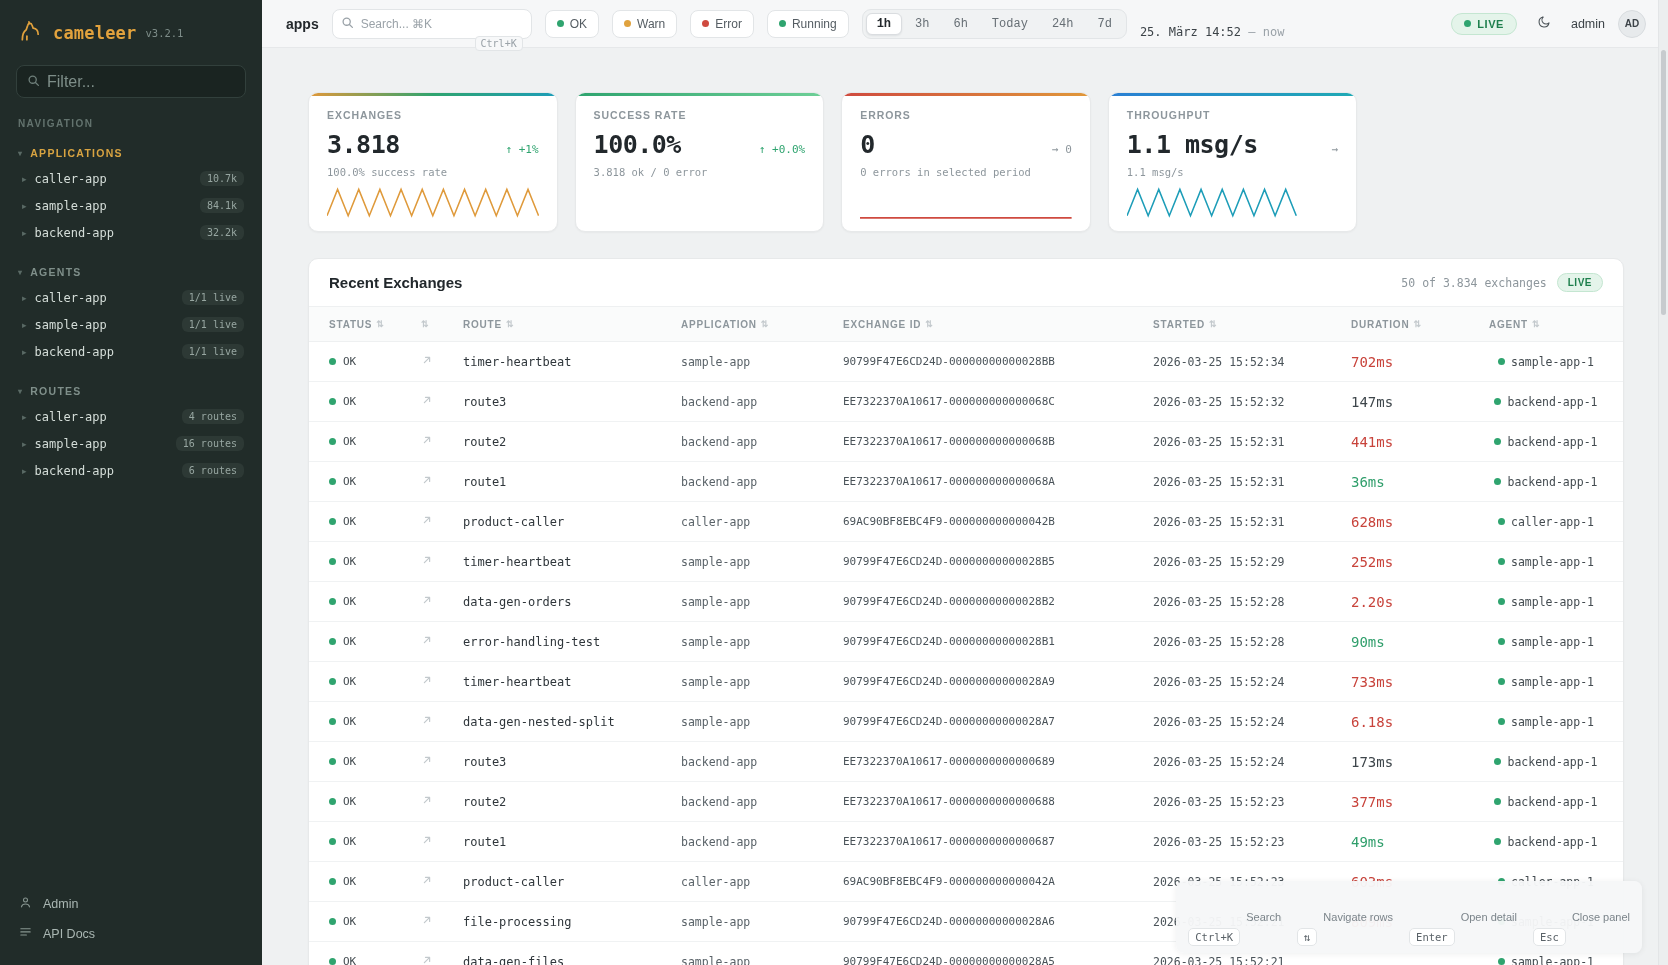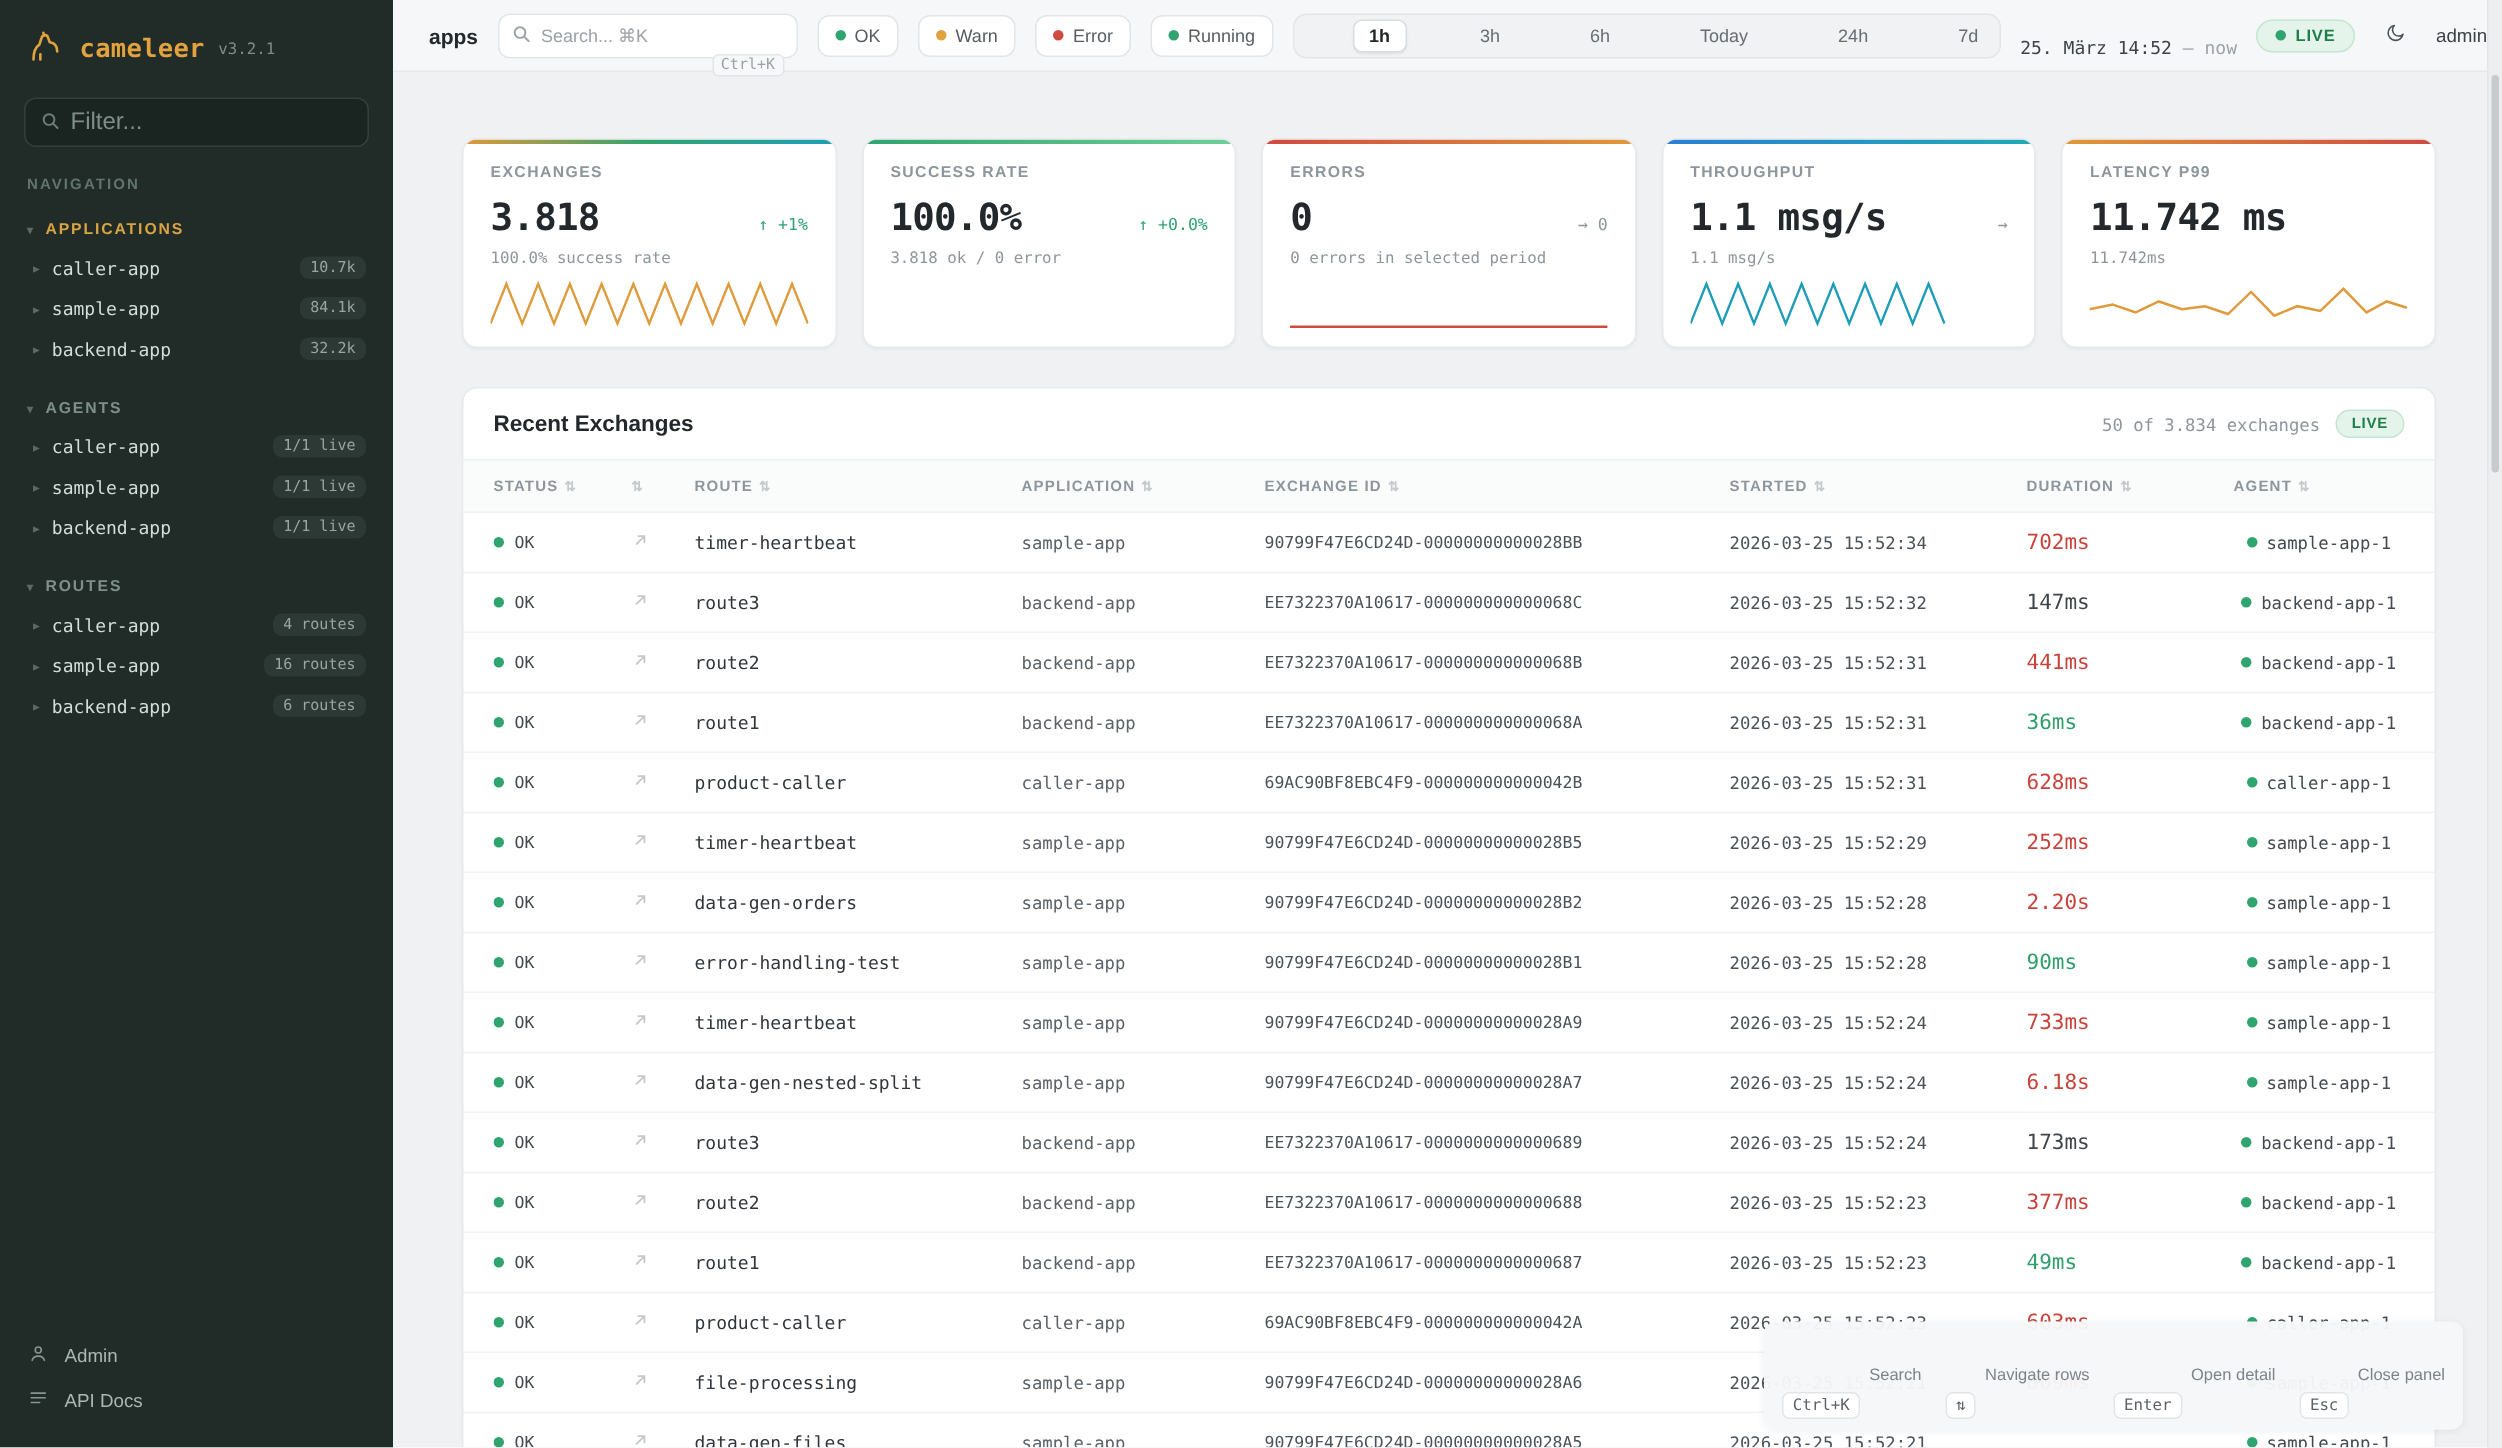--- a/index.html
+++ b/index.html
@@ -35,21 +35,21 @@
   .topbar { height:48px; min-height:48px; display:flex; align-items:center; gap:13px; padding:0 22px 0 24px; background:#f6f7f8; border-bottom:1px solid #e6e8ea; }
   .page-title { font-size:14px; font-weight:700; color:#23282c; }
   .search { display:flex; align-items:center; gap:7px; width:200px; height:30px; border:1px solid #e2e5e7; border-radius:8px; background:#fff; padding:0 8px; color:#9aa2a8; font-size:12px; }
   .search input { border:none; outline:none; flex:1; font-size:12px; color:#3c4348; background:transparent; min-width:0; font-family:"Liberation Sans",sans-serif;}
   .search input::placeholder { color:#9aa2a8; }
   .kbd { border:1px solid #e2e5e7; border-radius:4px; padding:1px 5px; font-size:10px; color:#9aa2a8; background:#f7f8f9; font-family:"DejaVu Sans Mono",monospace; white-space:nowrap;margin-top:40px; }
   .chip { display:flex; align-items:center; gap:6px; height:28px; padding:0 11px; border:1px solid #e2e5e7; border-radius:8px; background:#fff; font-size:12px; color:#555d63; cursor:pointer; }
   .dot { width:7px; height:7px; border-radius:50%; display:inline-block; flex:none; }
   .dot.g { background:#2fa46f; } .dot.a { background:#e0a23e; } .dot.r { background:#cf4a3f; }
   .ranges { display:flex; align-items:center; gap:2px; border:1px solid #e2e5e7; border-radius:9px; background:#f0f2f3; padding:3px; }
-  .range { border:none; background:transparent; font-size:12px; color:#666e74; padding:4px 11px; border-radius:6px; cursor:pointer; font-family:Liberation Sans, sans-serif; white-space:nowrap;margin-left:36px; }
+  .range { border:none; background:transparent; font-size:12px; color:#666e74; padding:4px 11px; border-radius:6px; cursor:pointer; font-family:Liberation Mono, monospace; white-space:nowrap; }
   .range.active { background:#fff; border:1px solid #dadde0; box-shadow:0 1px 2px rgba(16,24,32,.08); color:#23282c; font-weight:700; padding:3px 10px; }
   .datetime { font-family:"DejaVu Sans Mono",monospace; font-size:12px; color:#3c4348; white-space:nowrap;margin-top:16px; }
   .datetime .dim { color:#9aa2a8; }
   .top-right { margin-left:auto; display:flex; align-items:center; gap:13px; }
   .live-pill { display:flex; align-items:center; gap:6px; background:#e4f4ea; border:1px solid #c4e6d1; color:#1e7f4d; font-size:11px; font-weight:700; letter-spacing:.05em; border-radius:999px; padding:4px 12px; }
   .icon-btn { width:28px; height:28px; border:none; background:transparent; display:flex; align-items:center; justify-content:center; cursor:pointer; border-radius:7px; }
   .user-name { font-size:12.5px; color:#3c4348; }
   .avatar { width:28px; height:28px; border-radius:50%; background:#e7eaec; border:1px solid #d8dcdf; color:#3c4348; font-size:10px; font-weight:700; display:flex; align-items:center; justify-content:center; cursor:pointer; }
 
   
@@ -348,33 +348,20 @@
             <span class="card-trend trend-gray">→</span>
           </div>
           <div class="card-sub">1.1 msg/s</div>
           <div class="spark">
             <svg viewBox="0 0 220 36" preserveAspectRatio="none">
               <polyline fill="none" stroke="#1d9db8" stroke-width="1.6" points="0,31 11,6 22,31 33,6 44,31 55,6 66,31 77,6 88,31 99,6 110,31 121,6 132,31 143,6 154,31 165,6 176,31"></polyline>
             </svg>
           </div>
         </div>
 
-        <div class="card g5">
-          <div class="card-title">LATENCY P99</div>
-          <div class="card-row">
-            <span class="card-value">11.742 ms</span>
-            <span class="card-trend trend-gray"></span>
-          </div>
-          <div class="card-sub">11.742ms</div>
-          <div class="spark">
-            <svg viewBox="0 0 220 36" preserveAspectRatio="none">
-              <polyline fill="none" stroke="#df9a3b" stroke-width="1.6" points="0,22 16,19 32,24 48,17 64,22 80,20 96,25 112,11 128,26 144,20 160,23 176,9 192,24 206,17 220,21"></polyline>
-            </svg>
-          </div>
-        </div>
       </div>
 
       <section class="table-card">
         <div class="table-head">
           <span class="table-title">Recent Exchanges</span>
           <div class="table-meta">
             <span class="table-summary">50 of 3.834 exchanges</span>
             <div class="live-pill small">
               <span>LIVE</span>
             </div>

